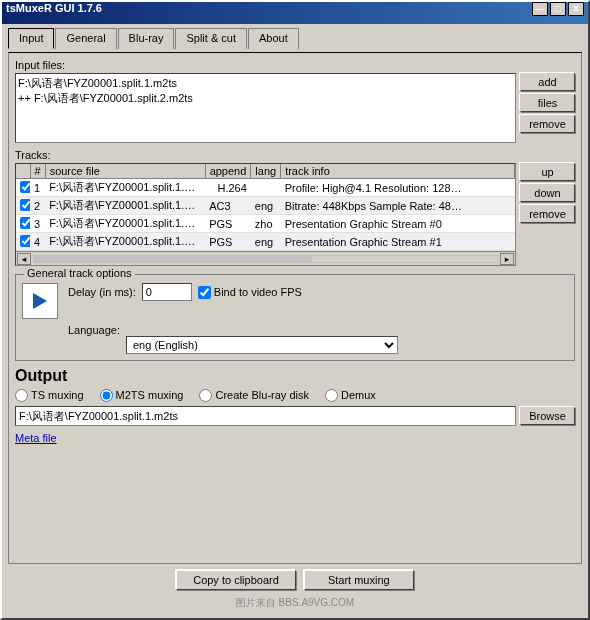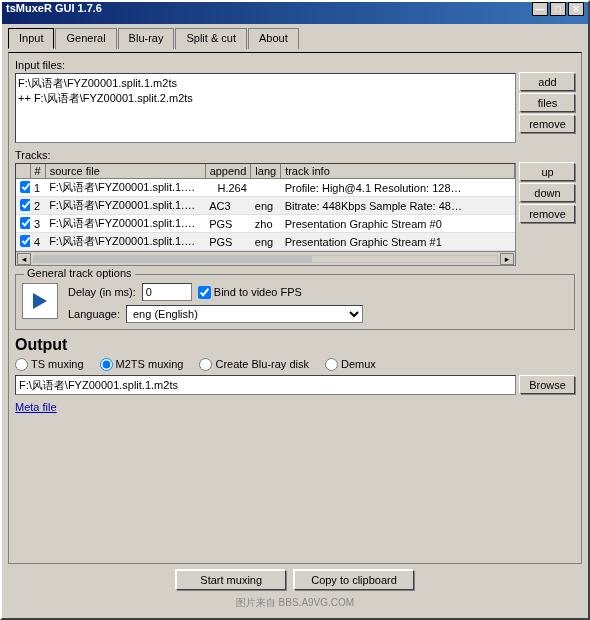--- a/index.html
+++ b/index.html
@@ -271,21 +271,22 @@
     }
     .lang-select {
       height: 18px;
       border: 1px solid #808080;
       border-top-color: #404040;
       border-left-color: #404040;
       font-size: 11px;
       padding: 0 2px;
       background: #fff;
       font-family: inherit;
-      width: 237px;
+      width: 272px;
+      margin-top: 31px;
     }
 
     
     .output-section {
       display: flex;
       flex-direction: column;
       gap: 4px;
     }
     .output-header {
       font-size: 16px;
@@ -517,20 +518,20 @@
         </div>
       </div>
 
       <div>
         <span class="meta-label">Meta file</span>
       </div>
 
     </div>
 
     <div class="bottom-row">
+      <button class="bottom-btn">Copy to clipboard</button>
       <button class="bottom-btn">Start muxing</button>
-      <button class="bottom-btn">Copy to clipboard</button>
     </div>
 
     <div class="watermark">图片来自 BBS.A9VG.COM</div>
 
   </div>
 </div>
 
 </body></html>

